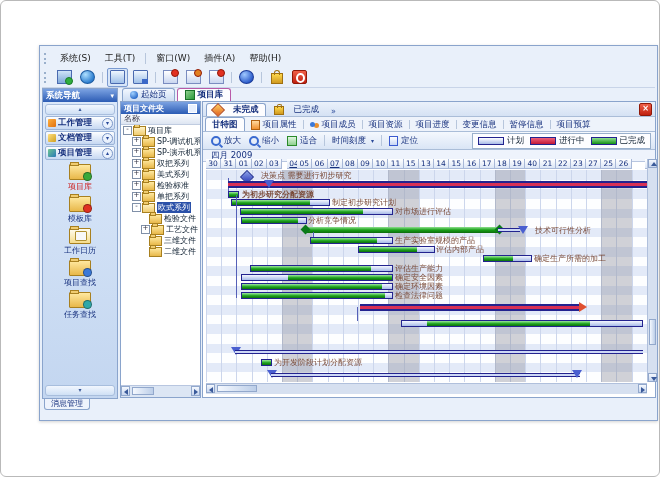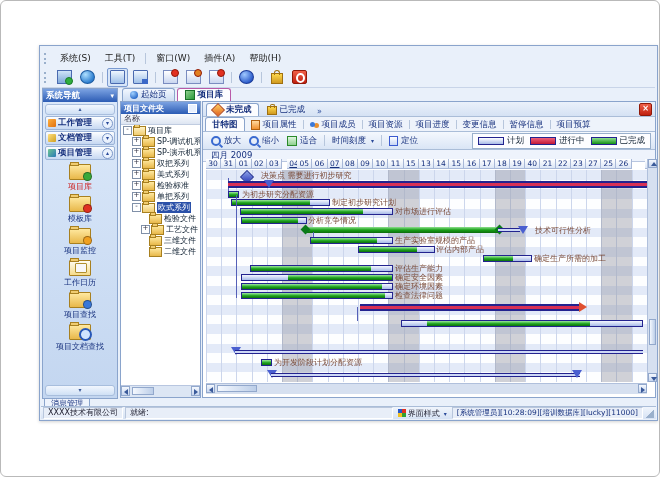--- a/index.html
+++ b/index.html
@@ -73,21 +73,21 @@
   .texp.none{border:none;background:transparent;}
   .tfold{width:11px;height:8px;flex:none;background:linear-gradient(180deg,#ffe9a0,#e8b84a);border:1px solid #a88020;position:relative;margin-right:2px;}
   .tfold::before{content:"";position:absolute;top:-3px;left:0;width:4px;height:2px;background:#f0cc70;border:1px solid #a88020;}
   .tfold.open{background:linear-gradient(180deg,#fff3c8,#f0cc70);}
   .tlabel{overflow:hidden;}
   .tn.sel .tlabel{background:#2a50a8;color:#fff;padding:0 1px;}
   .t-hscroll{position:absolute;left:0;right:0;bottom:0;height:11px;background:#dce6f4;border-top:1px solid #b8c6e0;display:flex;align-items:center;}
   
   .gantt{position:absolute;left:162px;top:55px;width:454px;height:297px;background:#fff;border:1px solid #8aa4cc;box-sizing:border-box;}
   .vtabs{position:relative;height:14px;background:linear-gradient(180deg,#eaf1fb,#d5e2f4);border-bottom:1px solid #aabdd8;display:flex;align-items:flex-end;padding-left:3px;gap:2px;}
-  .vtab{height:12px;display:flex;align-items:center;gap:3px;padding:0 6px;font-size:8.5px;color:#17317e;border-radius:3px 3px 0 0;}
+  .vtab{height:12px;display:flex;align-items:center;gap:10px;padding:0 6px;font-size:8.5px;color:#17317e;border-radius:3px 3px 0 0;}
   .vtab.act{background:#fdfdff;border:1px solid #8aa4cc;border-bottom:none;font-weight:bold;}
   .vt-ic1{width:8px;height:8px;background:linear-gradient(135deg,#ffd060,#e06020);border:1px solid #b04010;transform:rotate(45deg);flex:none;}
   .vt-ic2{width:8px;height:7px;background:linear-gradient(180deg,#ffd84a,#d09a20);border:1px solid #a07010;position:relative;flex:none;}
   .vt-ic2::before{content:"";position:absolute;left:2px;top:-3px;width:3px;height:3px;border:1px solid #a07010;border-bottom:none;border-radius:2px 2px 0 0;}
   .vt-more{font-size:8px;color:#2a4a9a;padding:0 4px;}
   .vt-close{position:absolute;right:3px;top:1px;width:11px;height:11px;border-radius:2px;background:linear-gradient(180deg,#f06048,#c02010);border:1px solid #901808;color:#fff;font-size:8px;line-height:10px;text-align:center;font-weight:bold;}
   .ftabs{height:14px;background:#eef3fb;border-bottom:1px solid #aabdd8;display:flex;align-items:flex-end;padding-left:2px;}
   .ftab{height:13px;display:flex;align-items:center;gap:3px;padding:0 6px;font-size:8.5px;color:#17317e;white-space:nowrap;}
   .ftab.act{background:#fdfdff;border:1px solid #8aa4cc;border-bottom:none;border-radius:3px 3px 0 0;font-weight:bold;}
   .fsep{width:1px;height:9px;background:#b7c6dc;margin-bottom:2px;}
@@ -221,34 +221,30 @@
           <div class="sb-items">
             <div class="sb-item sel">
               <div class="sb-icon project-library-icon"></div>
               <div class="sb-label">项目库</div>
             </div>
             <div class="sb-item">
               <div class="sb-icon template-library-icon"></div>
               <div class="sb-label">模板库</div>
             </div>
             <div class="sb-item">
-              <div class="sb-icon project-monitor-icon"></div>
-              <div class="sb-label">项目监控</div>
-            </div>
-            <div class="sb-item">
               <div class="sb-icon work-calendar-icon"></div>
               <div class="sb-label">工作日历</div>
             </div>
             <div class="sb-item">
               <div class="sb-icon project-search-icon"></div>
               <div class="sb-label">项目查找</div>
             </div>
             <div class="sb-item">
-              <div class="sb-icon doc-search-icon"></div>
-              <div class="sb-label">项目文档查找</div>
+              <div class="sb-icon task-search-icon"></div>
+              <div class="sb-label">任务查找</div>
             </div>
           </div>
         </div>
       <div class="sb-strip sb-bottom">▾</div>
     </div>
 
     <div class="doctabs" id="doctabs">
         <div class="dtab">
           <div class="dt-ic dt-icon-start"></div>
           <div class="dt-label">起始页</div>
@@ -518,21 +514,21 @@
           <div class="g-we" style="left: 395.2px;"></div>
           <div class="g-we" style="left: 410.4px;"></div>
           <div class="g-ms" style="left: 36px; top: 2px;"></div>
           <div class="g-label" style="left: 55px; top: 1px;">决策点  需要进行初步研究</div>
           <div class="g-vline" style="height: 14px; left: 22px; top: 8px;"></div>
           <div class="g-sumred" style="width: 419px; left: 22px; top: 11px;"></div>
           <div class="g-tri" style="left: 58px; top: 10px;"></div>
           <div class="g-task" style="width: 9px; left: 22px; top: 21px;">
             <div class="g-green" style="left: 0px; width: 9px;"></div>
           </div>
-          <div class="g-label" style="left: 36px; top: 20px;">为初步研究分配资源</div>
+          <div class="g-label" style="left: 36px; top: 20px; font-weight: bold;">为初步研究分配资源</div>
           <div class="g-task" style="width: 97px; left: 25px; top: 29px;">
             <div class="g-green" style="left: 0px; width: 78px;"></div>
           </div>
           <div class="g-label" style="left: 126px; top: 28px;">制定初步研究计划</div>
           <div class="g-task" style="width: 151px; left: 34px; top: 38px;">
             <div class="g-green" style="left: 0px; width: 122px;"></div>
           </div>
           <div class="g-label" style="left: 189px; top: 37px;">对市场进行评估</div>
           <div class="g-task" style="width: 64px; left: 35px; top: 47px;">
             <div class="g-green" style="left: 0px; width: 56px;"></div>
@@ -606,26 +602,15 @@
           </span>
         <span class="sc-thumb" style="left:11px;top:1px;width:40px;height:7px;"></span>
         <span class="sc-btn" style="right:0;left:auto;top:0;height:9px;">
             <i class="arr arr-rt"></i>
           </span>
       </div>
     </div>
 
     <div class="msgtab">消息管理</div>
 
-    <div class="statusbar">
-      <span class="st-box">XXXX技术有限公司</span>
-      <span class="st-box st-ready">就绪:</span>
-      <span class="st-style">
-        <i class="ic-style"></i>
-        <span>界面样式</span>
-        <b class="caret">▾</b>
-      </span>
-      <span class="st-box st-session">[系统管理员][10:28:09][培训数据库][lucky][11000]</span>
-      <span class="grip2"></span>
-    </div>
 
   </div>
 </div>
 
 </body></html>

